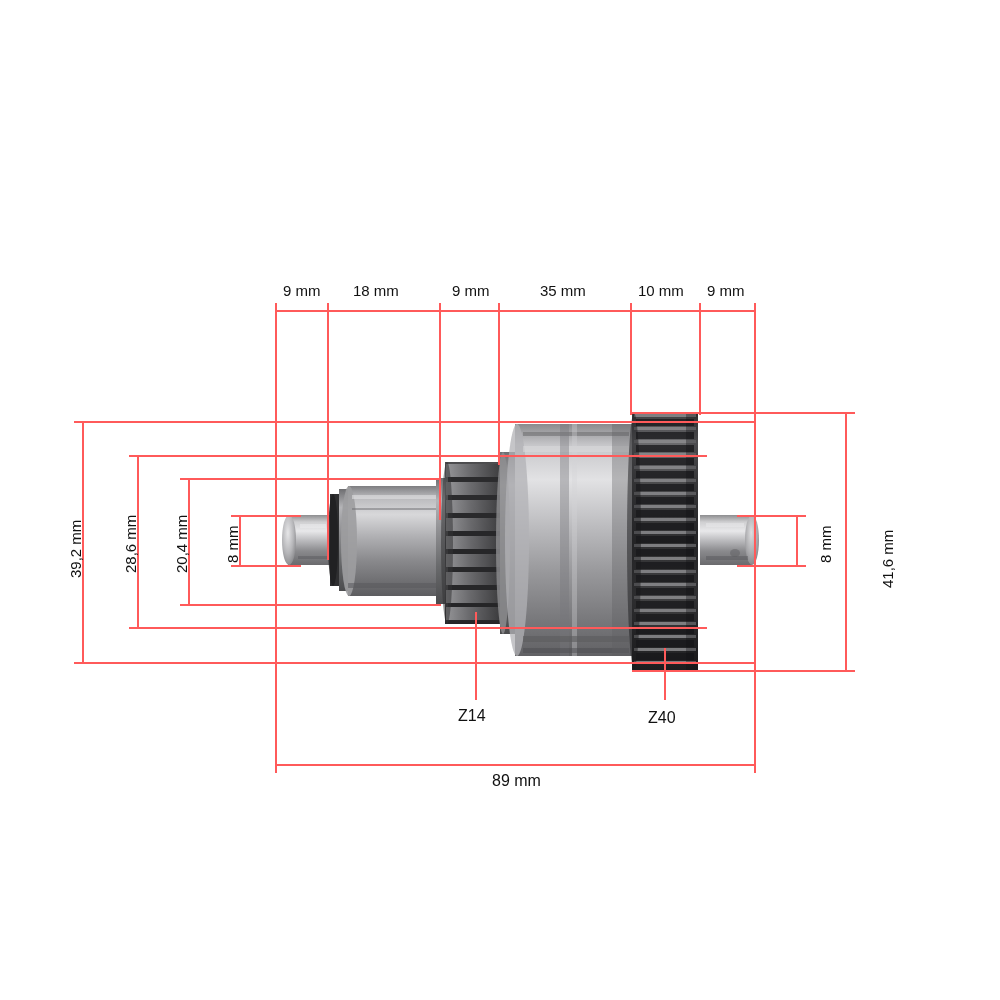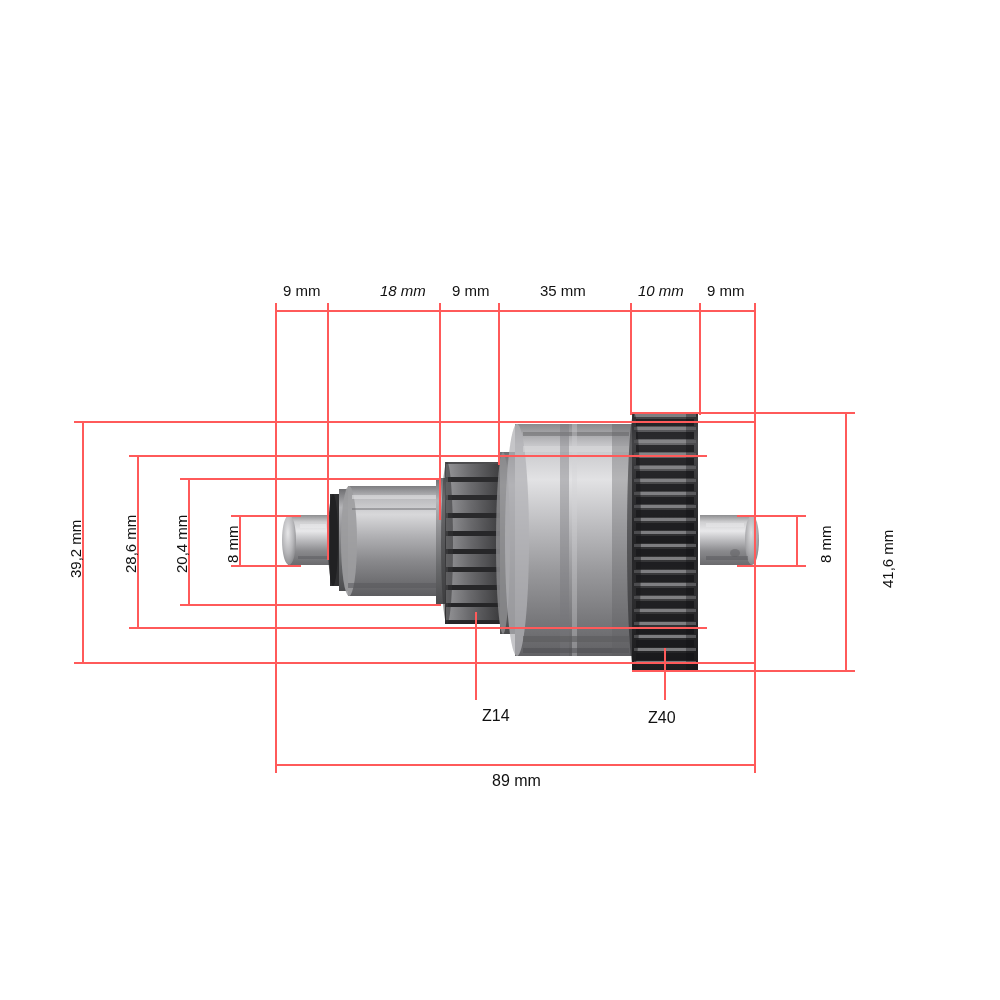--- a/index.html
+++ b/index.html
@@ -273,24 +273,24 @@
 
     <div class="dline v" style="left:275px; top:310px; height:455px;"></div>
     <div class="dline v" style="left:327px; top:310px; height:250px;"></div>
     <div class="dline v" style="left:439px; top:310px; height:210px;"></div>
     <div class="dline v" style="left:498px; top:310px; height:155px;"></div>
     <div class="dline v" style="left:630px; top:310px; height:105px;"></div>
     <div class="dline v" style="left:699px; top:310px; height:105px;"></div>
     <div class="dline v" style="left:754px; top:310px; height:455px;"></div>
 
     <div class="dlabel" style="left:283px; top:283px;">9 mm</div>
-    <div class="dlabel" style="left:380px; top:283px;font-style:italic;">18 mm</div>
+    <div class="dlabel" style="left:353px; top:283px;">18 mm</div>
     <div class="dlabel" style="left:452px; top:283px;">9 mm</div>
     <div class="dlabel" style="left:540px; top:283px;">35 mm</div>
-    <div class="dlabel" style="left:638px; top:283px;font-style:italic;">10 mm</div>
+    <div class="dlabel" style="left:638px; top:283px;">10 mm</div>
     <div class="dlabel" style="left:707px; top:283px;">9 mm</div>
   </div>
 
   <div>
 
     <div class="dline v" style="left:82px; top:421px; height:243px;"></div>
     <div class="dline h" style="left:74px; top:421px; width:18px;"></div>
     <div class="dline h" style="left:74px; top:662px; width:18px;"></div>
     <div class="dline h" style="left:82px; top:421px; width:674px;"></div>
     <div class="dline h" style="left:82px; top:662px; width:674px;"></div>
@@ -330,21 +330,21 @@
     <div class="dline v" style="left:845px; top:412px; height:260px;"></div>
     <div class="dline h" style="left:837px; top:412px; width:18px;"></div>
     <div class="dline h" style="left:837px; top:670px; width:18px;"></div>
     <div class="dline h" style="left:632px; top:412px; width:214px;"></div>
     <div class="dline h" style="left:632px; top:670px; width:214px;"></div>
     <div class="dlabel vert" style="left:880px; top:588px;">41,6 mm</div>
   </div>
 
   <div>
     <div class="dline v" style="left:475px; top:612px; height:88px;"></div>
-    <div class="callout" style="left:458px; top:708px;margin-left:24px;">Z14</div>
+    <div class="callout" style="left:458px; top:708px;">Z14</div>
 
     <div class="dline v" style="left:664px; top:648px; height:52px;"></div>
     <div class="callout" style="left:648px; top:710px;">Z40</div>
   </div>
 
   <div>
     <div class="dline h" style="left:275px; top:764px; width:480px;"></div>
     <div class="dline v" style="left:275px; top:757px; height:16px;"></div>
     <div class="dline v" style="left:754px; top:757px; height:16px;"></div>
     <div class="dlabel" style="left:492px; top:773px; font-size:16px;">89 mm</div>

